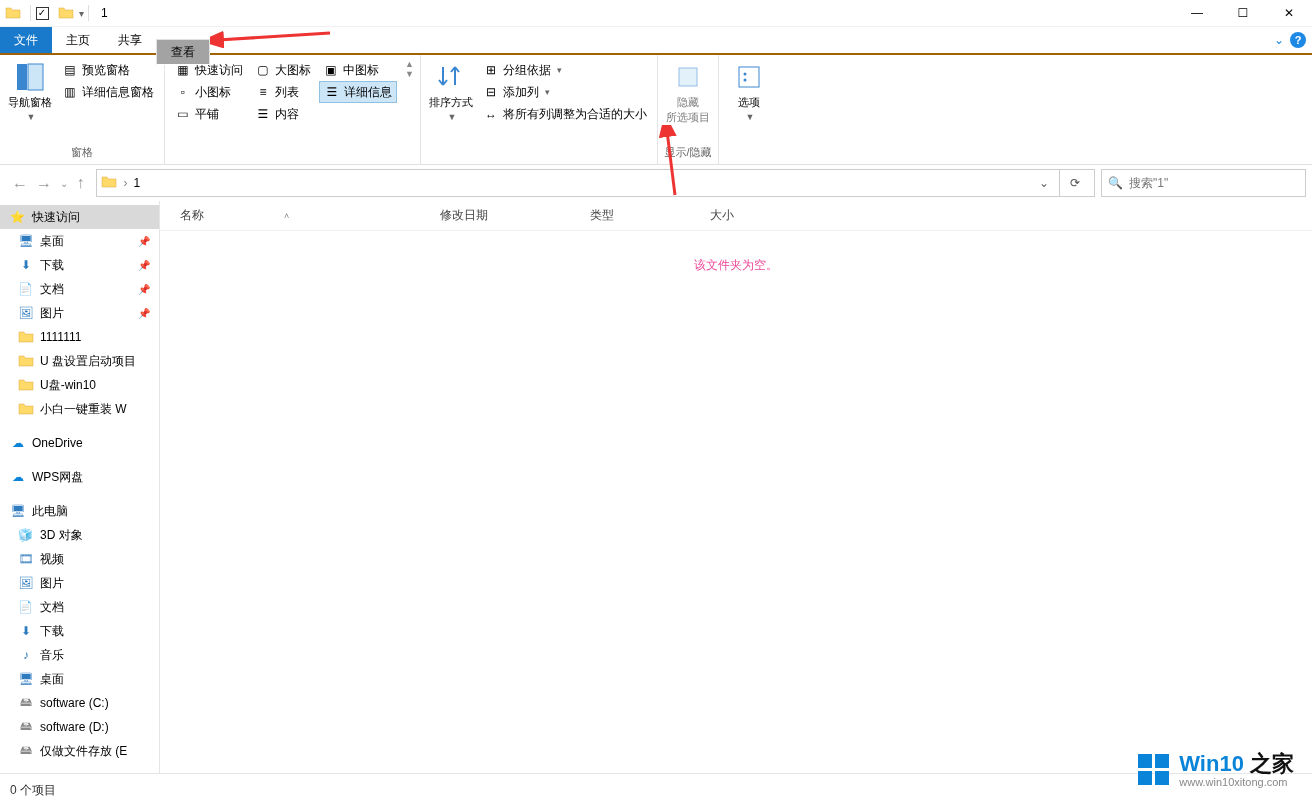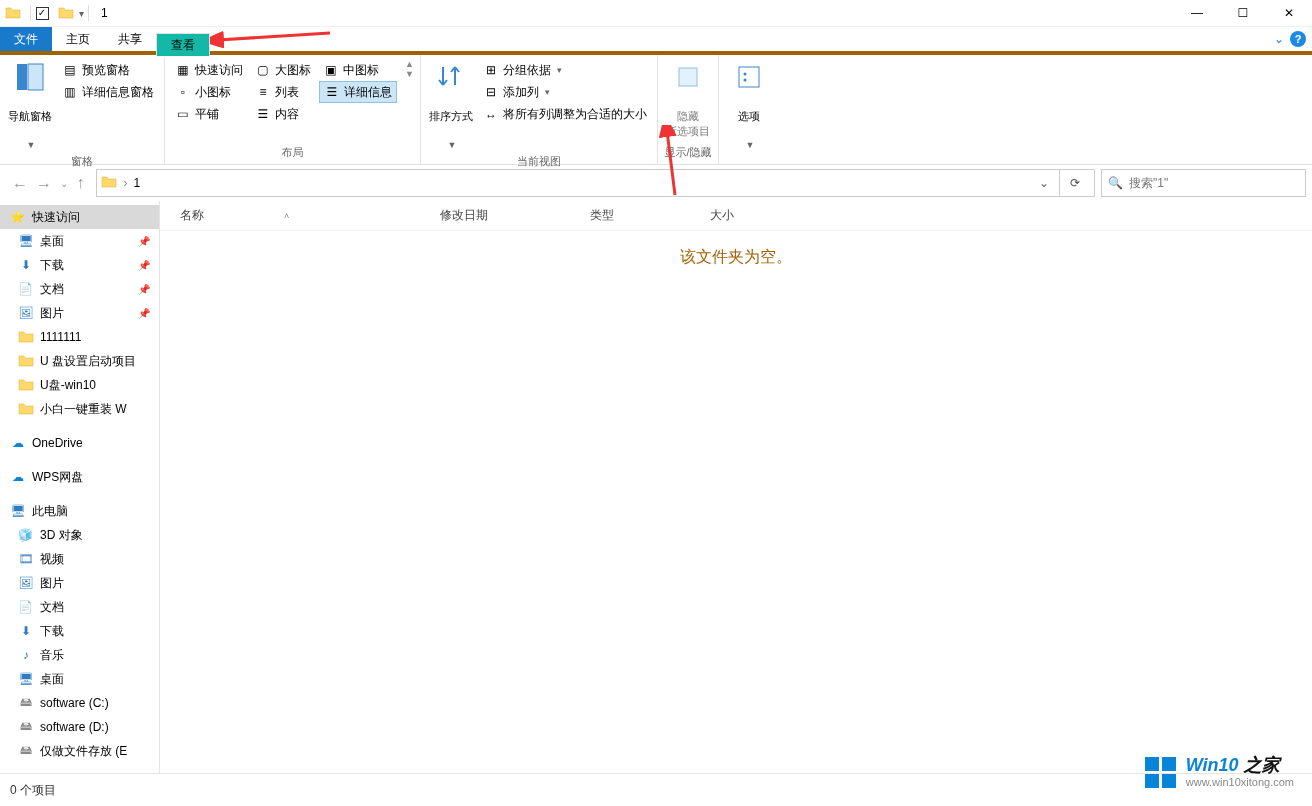--- a/index.html
+++ b/index.html
@@ -7,33 +7,33 @@
 
 
 .titlebar { height: 27px; display: flex; align-items: center; padding: 0 0 0 4px; background: #fff; border-bottom: 1px solid #f0f0f0; }
 .titlebar .ico { width: 18px; height: 18px; margin-right: 4px; display:inline-flex; align-items:center; justify-content:center; }
 .titlebar .sep { width: 1px; height: 16px; background: #ddd; margin: 0 4px; }
 .title-text { margin-left: 8px; font-size: 12px; }
 .win-controls { margin-left: auto; display: flex; }
 .win-btn { width: 46px; height: 27px; display: flex; align-items: center; justify-content: center; font-size: 12px; }
 
 
-.menutabs { height: 28px; display: flex; align-items: stretch; border-bottom: 4px solid #a16207; position: relative; }
+.menutabs { height: 28px; display: flex; align-items: stretch; border-bottom: 2px solid #a16207; position: relative; }
 .menutab { padding: 0 14px; display: flex; align-items: center; font-size: 12px; cursor: default; }
 .menutab.file { background: #1979ca; color: #fff; }
-.menutab.active { background: #14b8a6; border: 1px solid #e1e1e1; border-bottom: 1px solid #fff; position: relative; top: 6px; }
+.menutab.active { background: #a3a3a3; border: 1px solid #e1e1e1; border-bottom: 1px solid #fff; position: relative; top: 12px; }
 .menu-right { margin-left: auto; display: flex; align-items: center; padding-right: 6px; gap: 6px; }
 .help-circle { width: 16px; height: 16px; border-radius: 50%; background: #1e88e5; color: #fff; font-size: 11px; display:flex; align-items:center; justify-content:center; font-weight:bold; }
 
 
 .ribbon { height: 110px; background: #fff; display: flex; border-bottom: 1px solid #e1e1e1; }
 .rgroup { border-right: 1px solid #e5e5e5; display: flex; flex-direction: column; padding: 4px 6px 2px; }
 .rgroup-body { flex: 1; display: flex; align-items: flex-start; gap: 4px; }
 .rgroup-label { text-align: center; font-size: 11px; color: #666; padding: 2px 0; }
-.rbtn-big { width: 48px; display: flex; flex-direction: column; align-items: center; text-align: center; font-size: 11px; gap: 16px; padding: 2px; }
+.rbtn-big { width: 48px; display: flex; flex-direction: column; align-items: center; text-align: center; font-size: 11px; gap: 2px; padding: 2px; }
 .rbtn-big .glyph { width: 32px; height: 32px; display:flex; align-items:center; justify-content:center; }
 .rbtn-sm { height: 22px; display: flex; align-items: center; gap: 4px; font-size: 12px; padding: 1px 4px; white-space: nowrap; }
 .rbtn-sm .g { width: 16px; height: 16px; display:inline-flex; align-items:center; justify-content:center; }
 .rbtn-sm.active { background: #cde6f7; border: 1px solid #92c0e0; }
 .rcol { display: flex; flex-direction: column; }
 .chk { width: 13px; height: 13px; border: 1px solid #333; display:inline-flex; align-items:center; justify-content:center; background:#fff; margin-right: 4px; }
 .chk.checked::after { content: "✓"; font-size: 10px; color:#000; line-height:1; }
 
 
 .navrow { height: 36px; display: flex; align-items: center; padding: 4px 6px; gap: 6px; }
@@ -55,37 +55,37 @@
 .sb-gap { height: 10px; }
 
 .filepane { flex: 1; display: flex; flex-direction: column; }
 .cols { height: 30px; display: flex; align-items: center; border-bottom: 1px solid #f0f0f0; color: #444; font-size: 12px; }
 .cols .col { padding-left: 20px; }
 .cols .col.name { width: 260px; display:flex; align-items:center; }
 .cols .col.date { width: 150px; }
 .cols .col.type { width: 120px; }
 .cols .col.size { width: 80px; }
 .sort-arrow { margin-left: 80px; color:#888; font-size:9px; }
-.emptymsg { text-align: center; color: #a16207; margin-top: 16px; font-size: 16px; }
+.emptymsg { text-align: center; color: #ec4899; margin-top: 26px; font-size: 12px; }
 
 
 .statusbar { position: absolute; left: 0; right: 0; bottom: 0; height: 24px; border-top: 1px solid #e5e5e5; display: flex; align-items: center; padding: 16px 10px; font-size: 12px; color: #333; background:#fff; }
 
 
 .folder-ico svg { width: 16px; height: 16px; }
 
 
 .arrow-svg { position: absolute; pointer-events: none; }
 
 
 .watermark { position: absolute; right: 18px; bottom: 18px; display: flex; align-items: center; gap: 10px; }
 .watermark .logo { display: grid; grid-template-columns: 14px 14px; grid-template-rows: 14px 14px; gap: 3px; }
 .watermark .logo div { background: #0a84d8; }
 .watermark .txt { display:flex; flex-direction:column; line-height:1.1; }
-.watermark .txt .t1 { font-size: 18px; font-weight: bold; color:#111;font-style:italic; }
+.watermark .txt .t1 { font-size: 22px; font-weight: bold; color:#111; }
 .watermark .txt .t1 span { color:#0a84d8; }
 .watermark .txt .t2 { font-size: 11px; color:#888; }
 
 .chev { font-size:9px; color:#666; margin-left:2px; }
 </style>
 </head>
 <body>
 
 <div class="titlebar">
   <span class="ico folder-ico">
@@ -189,21 +189,20 @@
         <div class="rbtn-sm active">
             <span class="g">☰</span>
             <span>详细信息</span>
           </div>
       </div>
       <div class="rcol" style="justify-content:center; color:#888; padding-left:4px;">
         <span style="font-size:9px;">▲</span>
         <span style="font-size:9px;">▼</span>
       </div>
     </div>
-    <div class="rgroup-label">布局</div>
   </div>
 
   <div class="rgroup">
     <div class="rgroup-body">
       <div class="rbtn-big">
         <span class="glyph">
             <svg width="28" height="28">
               <path d="M6 4v18M6 22l-4-5M6 22l4-5M18 22V4M18 4l-4 5M18 4l4 5" stroke="#3a87cf" fill="none" stroke-width="2"></path>
             </svg>
           </span>
@@ -220,21 +219,20 @@
             <span class="g">⊟</span>
             <span>添加列</span>
             <span class="chev">▾</span>
           </div>
         <div class="rbtn-sm">
             <span class="g">↔</span>
             <span>将所有列调整为合适的大小</span>
           </div>
       </div>
     </div>
-    <div class="rgroup-label">当前视图</div>
   </div>
 
   <div class="rgroup">
     <div class="rgroup-body">
       <div class="rbtn-big" style="opacity:.55;">
         <span class="glyph">
             <svg width="26" height="26">
               <rect x="4" y="4" width="18" height="18" fill="#cde6f7" stroke="#3a87cf"></rect>
             </svg>
           </span>

